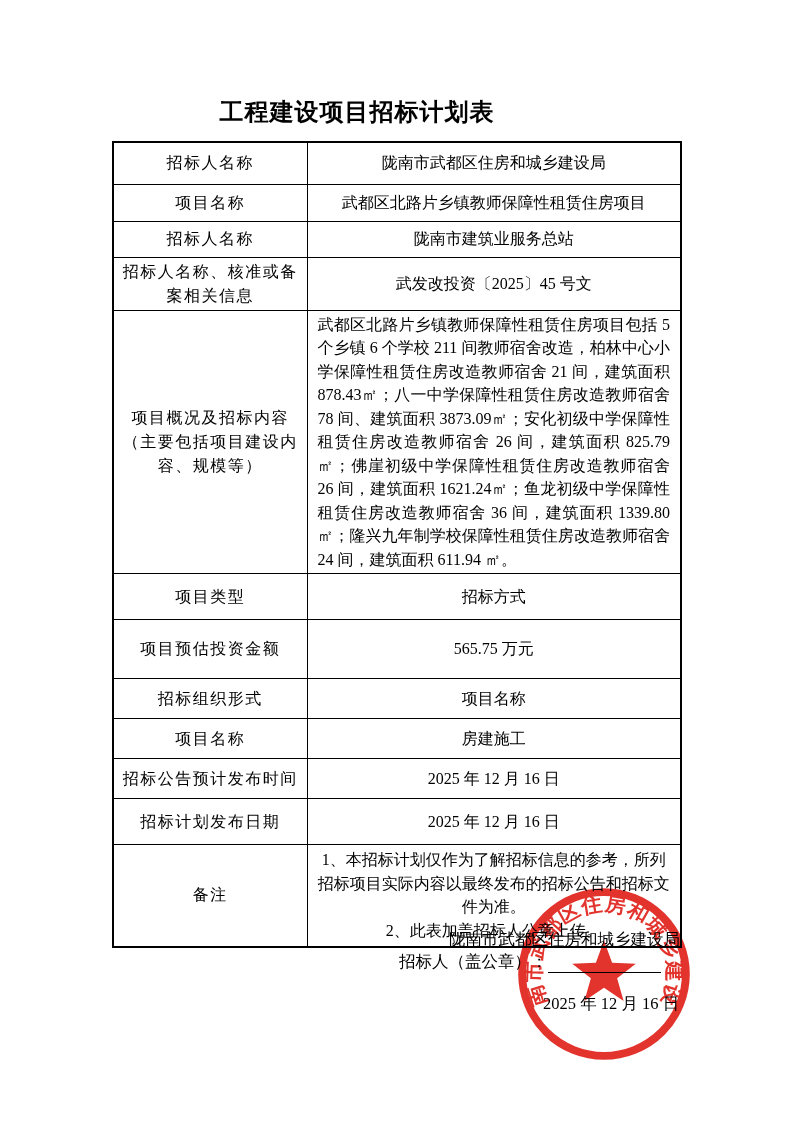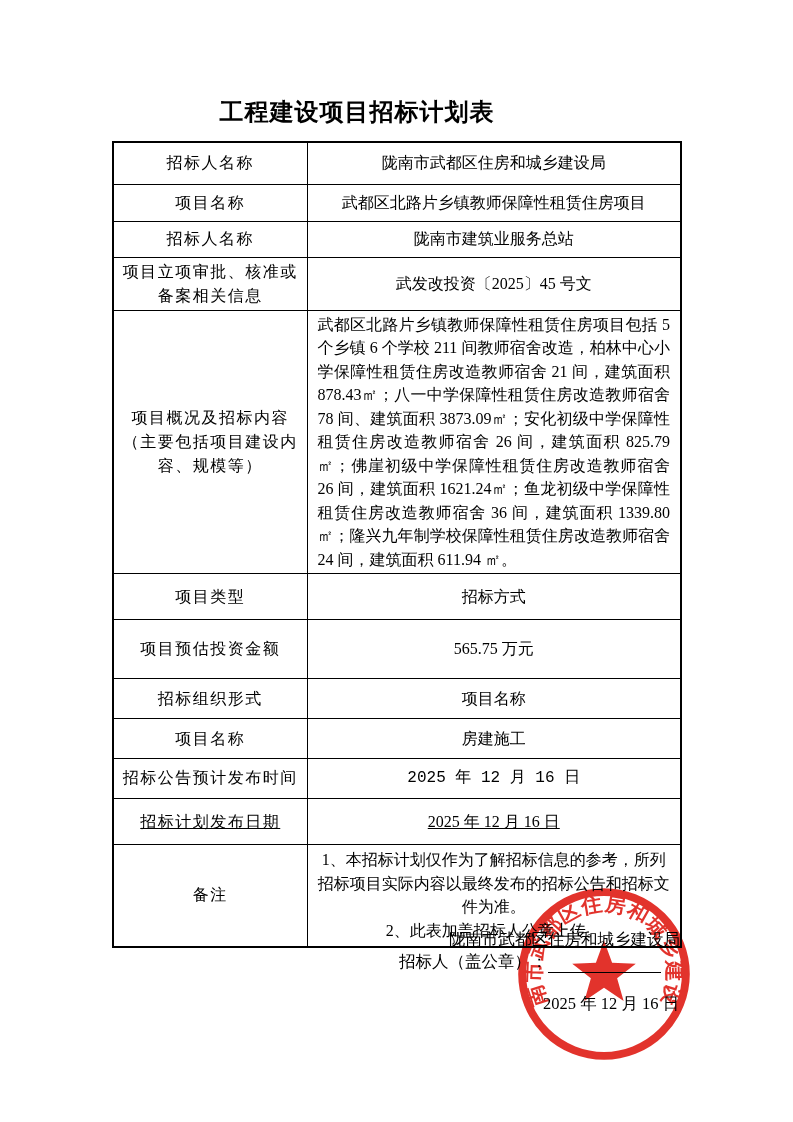--- a/index.html
+++ b/index.html
@@ -61,22 +61,22 @@
   }
   .doc-table tr:nth-child(1)  { height: 42px; }
   .doc-table tr:nth-child(2)  { height: 37px; }
   .doc-table tr:nth-child(3)  { height: 36px; }
   .doc-table tr:nth-child(4)  { height: 48px; }
   .doc-table tr:nth-child(5)  { height: 232px; }
   .doc-table tr:nth-child(6)  { height: 46px; }
   .doc-table tr:nth-child(7)  { height: 59px; }
   .doc-table tr:nth-child(8)  { height: 40px; }
   .doc-table tr:nth-child(9)  { height: 40px; }
-  .doc-table tr:nth-child(10) { height: 40px; font-family: Liberation Mono, monospace; }
-  .doc-table tr:nth-child(11) { height: 46px; text-decoration: underline; }
+  .doc-table tr:nth-child(10) { height: 40px; }
+  .doc-table tr:nth-child(11) { height: 46px; }
   .doc-table tr:nth-child(12) { height: 102px; }
 
   .sig-org {
     position: absolute;
     top: 929px;
     left: 112px;
     width: 568px;
     text-align: right;
     font-size: 16.5px;
   }
@@ -132,21 +132,21 @@
         </tr>
         <tr>
           <th>项目名称</th>
           <td>武都区北路片乡镇教师保障性租赁住房项目</td>
         </tr>
         <tr>
           <th>招标人名称</th>
           <td>陇南市建筑业服务总站</td>
         </tr>
         <tr>
-          <th>项目立项审批、核准或备案相关信息</th>
+          <th>招标人名称、核准或备案相关信息</th>
           <td>武发改投资〔2025〕45 号文</td>
         </tr>
         <tr>
           <th>项目概况及招标内容（主要包括项目建设内容、规模等）</th>
           <td class="align-justify">武都区北路片乡镇教师保障性租赁住房项目包括 5 个乡镇 6 个学校 211 间教师宿舍改造，柏林中心小学保障性租赁住房改造教师宿舍 21 间，建筑面积 878.43㎡；八一中学保障性租赁住房改造教师宿舍 78 间、建筑面积 3873.09㎡；安化初级中学保障性租赁住房改造教师宿舍 26 间，建筑面积 825.79㎡；佛崖初级中学保障性租赁住房改造教师宿舍 26 间，建筑面积 1621.24㎡；鱼龙初级中学保障性租赁住房改造教师宿舍 36 间，建筑面积 1339.80㎡；隆兴九年制学校保障性租赁住房改造教师宿舍 24 间，建筑面积 611.94 ㎡。</td>
         </tr>
         <tr>
           <th>项目类型</th>
           <td>招标方式</td>
         </tr>

